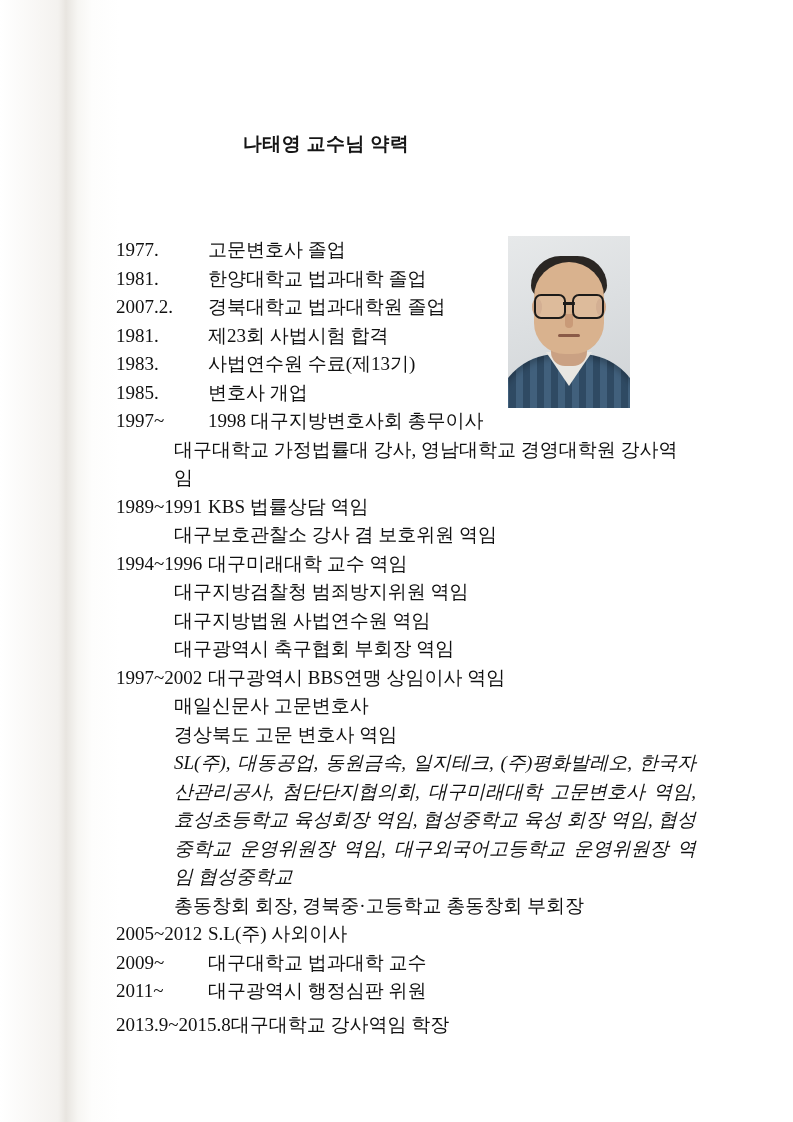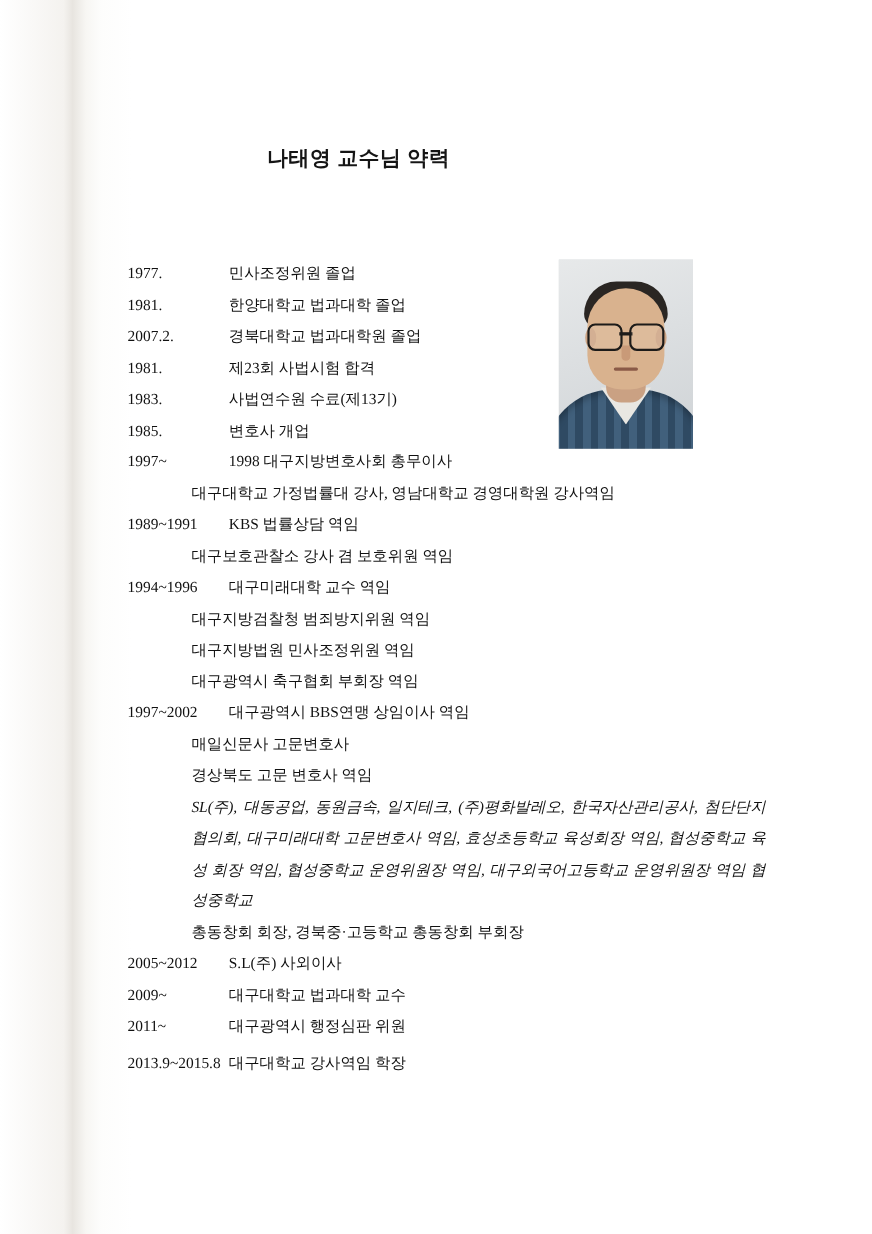--- a/index.html
+++ b/index.html
@@ -154,21 +154,21 @@
 
   .entries {
     position: absolute;
     left: 116px;
     top: 236px;
     width: 580px;
   }
   .entry {
     display: flex;
     align-items: flex-start;
-    font-size: 14px;
+    font-size: 19px;
     line-height: 28.5px;
     white-space: pre-wrap;
   }
   .entry .year {
     flex: 0 0 auto;
     min-width: 92px;
     white-space: pre;
   }
   .entry .text {
     flex: 1 1 auto;
@@ -204,33 +204,33 @@
       <div class="nose"></div>
       <div class="glasses">
         <div class="lens l"></div>
         <div class="bridge"></div>
         <div class="lens r"></div>
       </div>
       <div class="mouth"></div>
     </div>
 
     <div class="entries" id="entries">
-        <div class="entry"><span class="year">1977.</span><span class="text">민사조정위원 졸업</span></div>
+        <div class="entry"><span class="year">1977.</span><span class="text">고문변호사 졸업</span></div>
         <div class="entry"><span class="year">1981.</span><span class="text">한양대학교 법과대학 졸업</span></div>
         <div class="entry"><span class="year">2007.2.</span><span class="text">경북대학교 법과대학원 졸업</span></div>
         <div class="entry"><span class="year">1981.</span><span class="text">제23회 사법시험 합격</span></div>
         <div class="entry"><span class="year">1983.</span><span class="text">사법연수원 수료(제13기)</span></div>
         <div class="entry"><span class="year">1985.</span><span class="text">변호사 개업</span></div>
         <div class="entry"><span class="year">1997~</span><span class="text">1998 대구지방변호사회 총무이사</span></div>
         <div class="entry indent"><span class="text">대구대학교 가정법률대 강사, 영남대학교 경영대학원 강사역임</span></div>
         <div class="entry"><span class="year">1989~1991</span><span class="text">KBS 법률상담 역임</span></div>
         <div class="entry indent"><span class="text">대구보호관찰소 강사 겸 보호위원 역임</span></div>
         <div class="entry"><span class="year">1994~1996</span><span class="text">대구미래대학 교수 역임</span></div>
         <div class="entry indent"><span class="text">대구지방검찰청 범죄방지위원 역임</span></div>
-        <div class="entry indent"><span class="text">대구지방법원 민사조정위원 역임</span></div>
+        <div class="entry indent"><span class="text">대구지방법원 사법연수원 역임</span></div>
         <div class="entry indent"><span class="text">대구광역시 축구협회 부회장 역임</span></div>
         <div class="entry"><span class="year">1997~2002</span><span class="text">대구광역시 BBS연맹 상임이사 역임</span></div>
         <div class="entry indent"><span class="text">매일신문사 고문변호사</span></div>
         <div class="entry indent"><span class="text">경상북도 고문 변호사 역임</span></div>
         <div class="entry indent wrap"><span class="text">SL(주), 대동공업, 동원금속, 일지테크, (주)평화발레오, 한국자산관리공사, 첨단단지협의회, 대구미래대학 고문변호사 역임, 효성초등학교 육성회장 역임, 협성중학교 육성 회장 역임, 협성중학교 운영위원장 역임, 대구외국어고등학교 운영위원장 역임 협성중학교</span></div>
         <div class="entry indent"><span class="text">총동창회 회장, 경북중·고등학교 총동창회 부회장</span></div>
         <div class="entry"><span class="year">2005~2012</span><span class="text">S.L(주) 사외이사</span></div>
         <div class="entry"><span class="year">2009~</span><span class="text">대구대학교 법과대학 교수</span></div>
         <div class="entry"><span class="year">2011~</span><span class="text">대구광역시 행정심판 위원</span></div>
         <div class="entry gap-top"><span class="year">2013.9~2015.8</span><span class="text">대구대학교 강사역임 학장</span></div>

